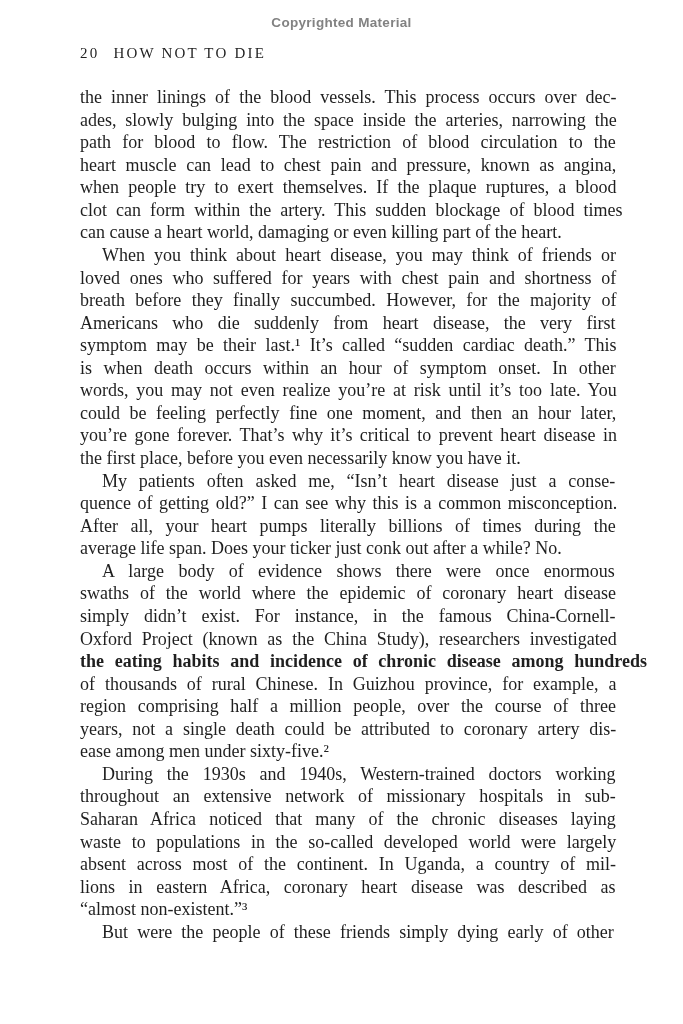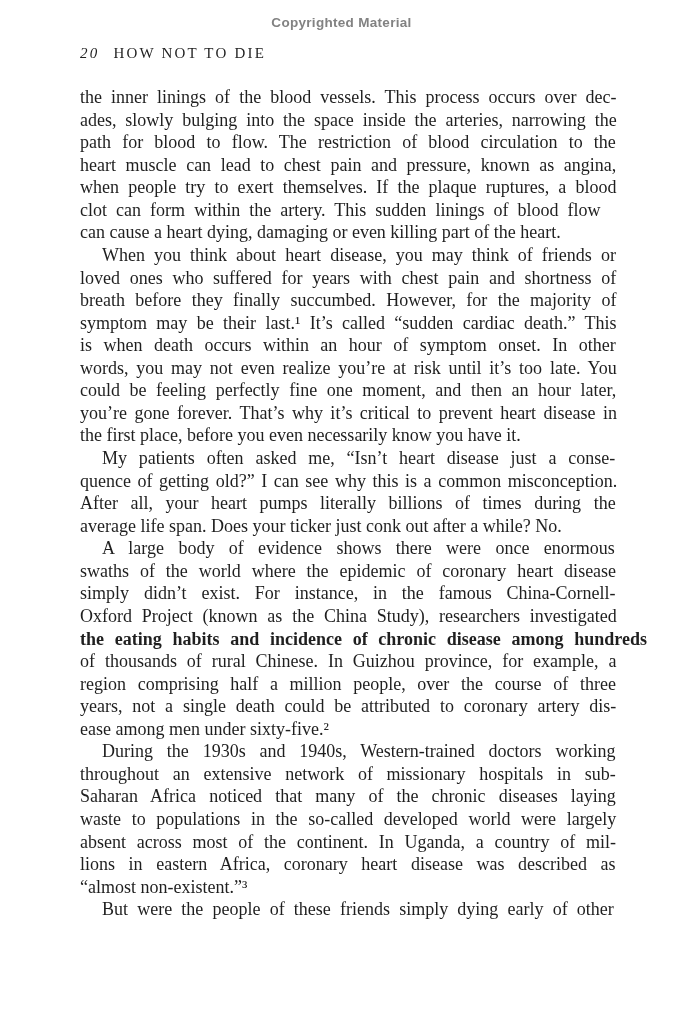--- a/index.html
+++ b/index.html
@@ -34,21 +34,21 @@
   .watermark.bottom{top:986px;}
   .header{
     position:absolute;
     left:80px;
     top:45px;
     font-size:15px;
     letter-spacing:2.2px;
     color:var(--text-color);
     white-space:nowrap;
   }
-  .header .pagenum{margin-right:14px;font-style:italic;}
+  .header .pagenum{margin-right:14px;}
   .body-text{
     position:absolute;
     left:80px;
     top:86px;
     width:523px;
     font-size:18px;
     color:var(--text-color);
   }
   .line{
     height:var(--lh);
@@ -68,25 +68,26 @@
   <div class="header">
     <span class="pagenum">20</span><span class="runhead">HOW NOT TO DIE</span>
   </div>
 
   <div class="body-text" id="body-text">
       <div class="line"><span style="word-spacing: 4.541px;">the inner linings of the blood vessels. This process occurs over dec-</span></div>
       <div class="line"><span style="word-spacing: 4.381px;">ades, slowly bulging into the space inside the arteries, narrowing the</span></div>
       <div class="line"><span style="word-spacing: 6.676px;">path for blood to flow. The restriction of blood circulation to the</span></div>
       <div class="line"><span style="word-spacing: 5.091px;">heart muscle can lead to chest pain and pressure, known as angina,</span></div>
       <div class="line"><span style="word-spacing: 4.648px;">when people try to exert themselves. If the plaque ruptures, a blood</span></div>
-      <div class="line"><span style="word-spacing: 4.557px;">clot can form within the artery. This sudden linings of blood flow</span></div>
-      <div class="line"><span>can cause a heart dying, damaging or even killing part of the heart.</span></div>
+      <div class="line"><span style="word-spacing: 4.557px;">clot can form within the artery. This sudden blockage of blood times</span></div>
+      <div class="line"><span>can cause a heart world, damaging or even killing part of the heart.</span></div>
       <div class="line" style="padding-left: 22px;"><span style="word-spacing: 4.544px;">When you think about heart disease, you may think of friends or</span></div>
       <div class="line"><span style="word-spacing: 5.205px;">loved ones who suffered for years with chest pain and shortness of</span></div>
       <div class="line"><span style="word-spacing: 5.87px;">breath before they finally succumbed. However, for the majority of</span></div>
+      <div class="line"><span style="word-spacing: 9.839px;">Americans who die suddenly from heart disease, the very first</span></div>
       <div class="line"><span style="word-spacing: 4.862px;">symptom may be their last.¹ It’s called “sudden cardiac death.” This</span></div>
       <div class="line"><span style="word-spacing: 6.984px;">is when death occurs within an hour of symptom onset. In other</span></div>
       <div class="line"><span style="word-spacing: 3.292px;">words, you may not even realize you’re at risk until it’s too late. You</span></div>
       <div class="line"><span style="word-spacing: 5.068px;">could be feeling perfectly fine one moment, and then an hour later,</span></div>
       <div class="line"><span style="word-spacing: 2.955px;">you’re gone forever. That’s why it’s critical to prevent heart disease in</span></div>
       <div class="line"><span>the first place, before you even necessarily know you have it.</span></div>
       <div class="line" style="padding-left: 22px;"><span style="word-spacing: 7.319px;">My patients often asked me, “Isn’t heart disease just a conse-</span></div>
       <div class="line"><span style="word-spacing: 2.072px;">quence of getting old?” I can see why this is a common misconception.</span></div>
       <div class="line"><span style="word-spacing: 8.023px;">After all, your heart pumps literally billions of times during the</span></div>
       <div class="line"><span>average life span. Does your ticker just conk out after a while? No.</span></div>

